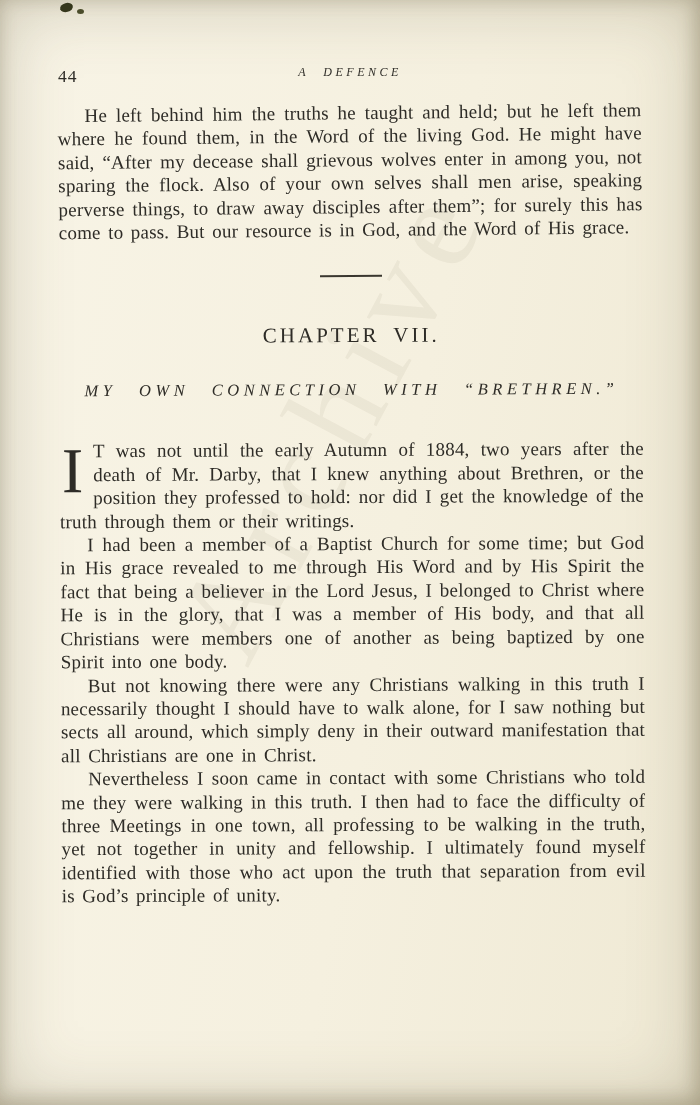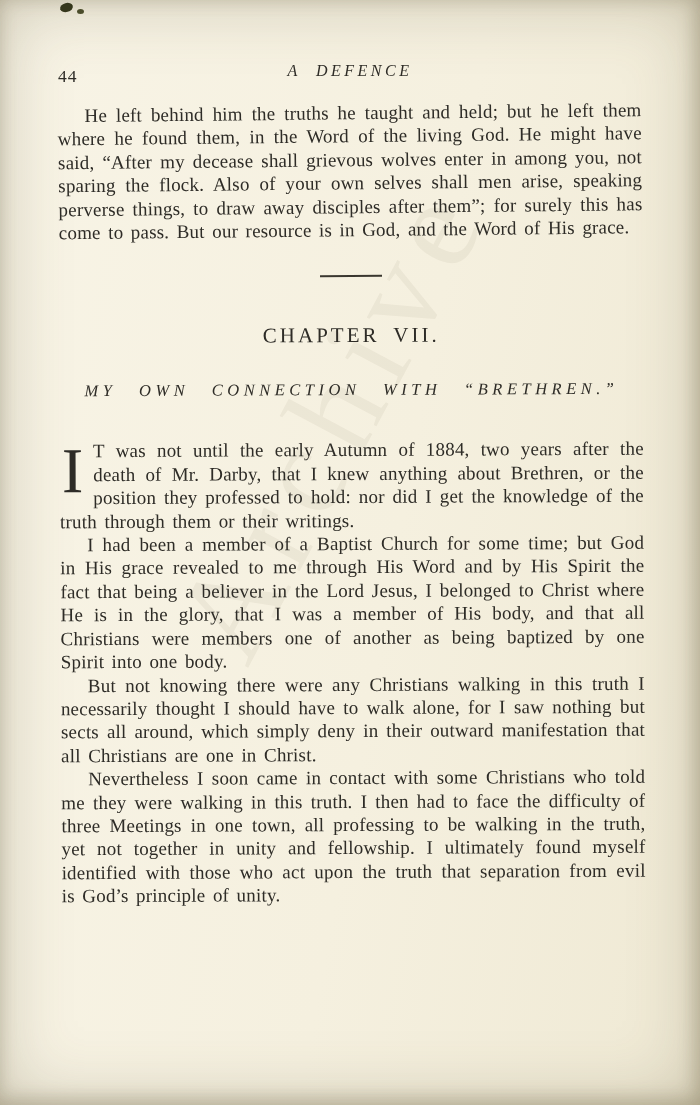--- a/index.html
+++ b/index.html
@@ -28,21 +28,21 @@
     white-space: nowrap;
     pointer-events: none;
     user-select: none;
   }
   .header { position: absolute; top: 62px; left: 0; right: 0; text-align: center; }
   .pagenum {
     position: absolute; left: 58px; top: 4px;
     font-size: 17.5px; letter-spacing: 1px;
   }
   .running {
-    font-style: italic; font-size: 16px;
+    font-style: italic; font-size: 12px;
     letter-spacing: 3.5px; word-spacing: 8px;
   }
   .textblock {
     position: absolute; left: 60px; right: 56px; top: 103px;
     transform: rotate(-0.25deg);
   }
   .para {
     margin: 0;
     font-size: 19px; line-height: 23.4px;
     letter-spacing: 0.2px; word-spacing: 2.5px;

